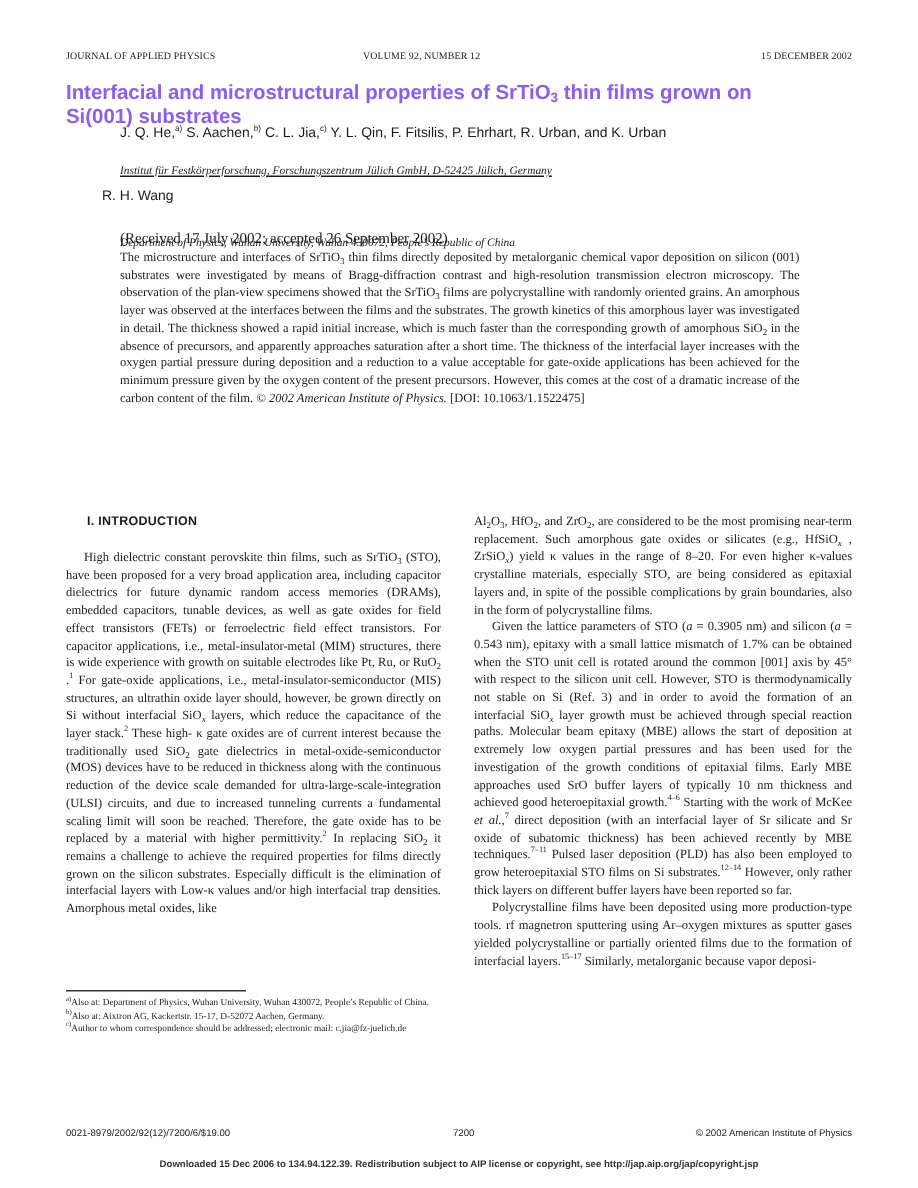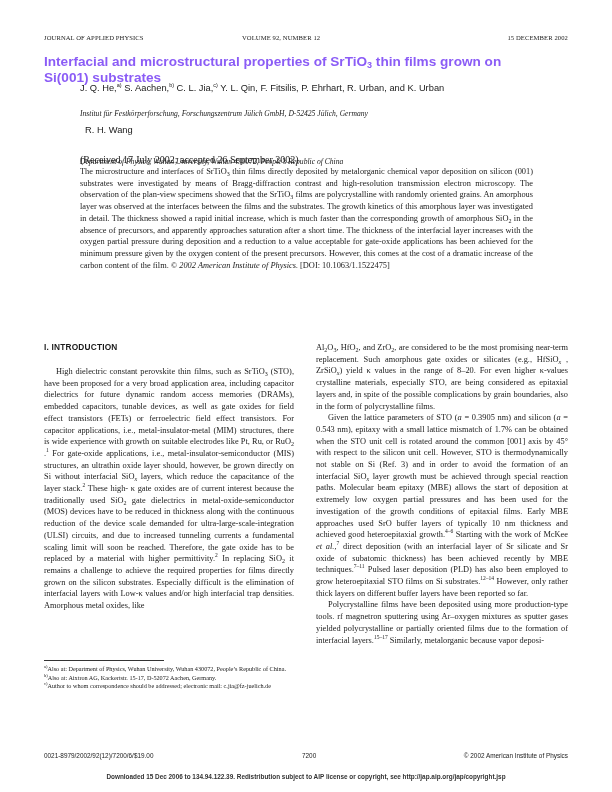--- a/index.html
+++ b/index.html
@@ -13,30 +13,30 @@
   .rh-left { left: 0; }
   .rh-center { left: 198px; }
   .rh-right { right: 0; }
 
   .title { top: 54px; left: 44px; width: 480px; font-size: 13.6px; font-weight: bold; line-height: 16px; color: #8b5cf6; }
   .title sub { font-size: 9px; vertical-align: -2px; line-height: 0; }
 
   .authors { top: 82px; left: 80px; width: 460px; font-size: 9.3px; line-height: 12px; }
   .authors sup { font-size: 5.5px; vertical-align: 4px; line-height: 0; }
   .affil { font-size: 7.6px; font-style: italic; left: 80px; width: 480px; line-height: 10px; }
-  .affil1 { top: 109px; }
-  .author2 { top: 125px; left: 85px; font-size: 9.3px; }
+  .affil1 { top: 109px; text-decoration: underline; }
+  .author2 { top: 125px; left: 68px; font-size: 9.3px; }
   .affil2 { top: 138px; margin-top: 19px; }
   .received { top: 154px; left: 80px; font-size: 10px; }
 
   .abstract { top: 166px; left: 80px; width: 453px; font-size: 8.35px; line-height: 11.7px; text-align: justify; }
   .abstract sub, .body-col sub { font-size: 6px; vertical-align: -2px; line-height: 0; }
   .abstract em { }
 
-  .section-head { top: 342px; left: 44px; font-size: 8.3px; font-weight: bold; letter-spacing: 0.2px; }
+  .section-head { top: 342px; left: 58px; font-size: 8.3px; font-weight: bold; letter-spacing: 0.2px; }
 
   .body-col { font-size: 8.35px; line-height: 11.7px; text-align: justify; }
   .col-left { top: 366px; left: 44px; width: 250px; }
   .col-right { top: 342px; left: 316px; width: 252px; }
   .body-col p { margin: 0; text-indent: 0; }
   .body-col p.indent { text-indent: 12px; }
   .body-col sup { font-size: 5.5px; vertical-align: 4px; line-height: 0; }
 
   .fn-rule { top: 660px; left: 44px; width: 120px; height: 0; border-top: 0.7px solid #333; }
   .footnotes { top: 665px; left: 44px; width: 250px; font-size: 6.2px; line-height: 8.6px; text-align: justify; }

